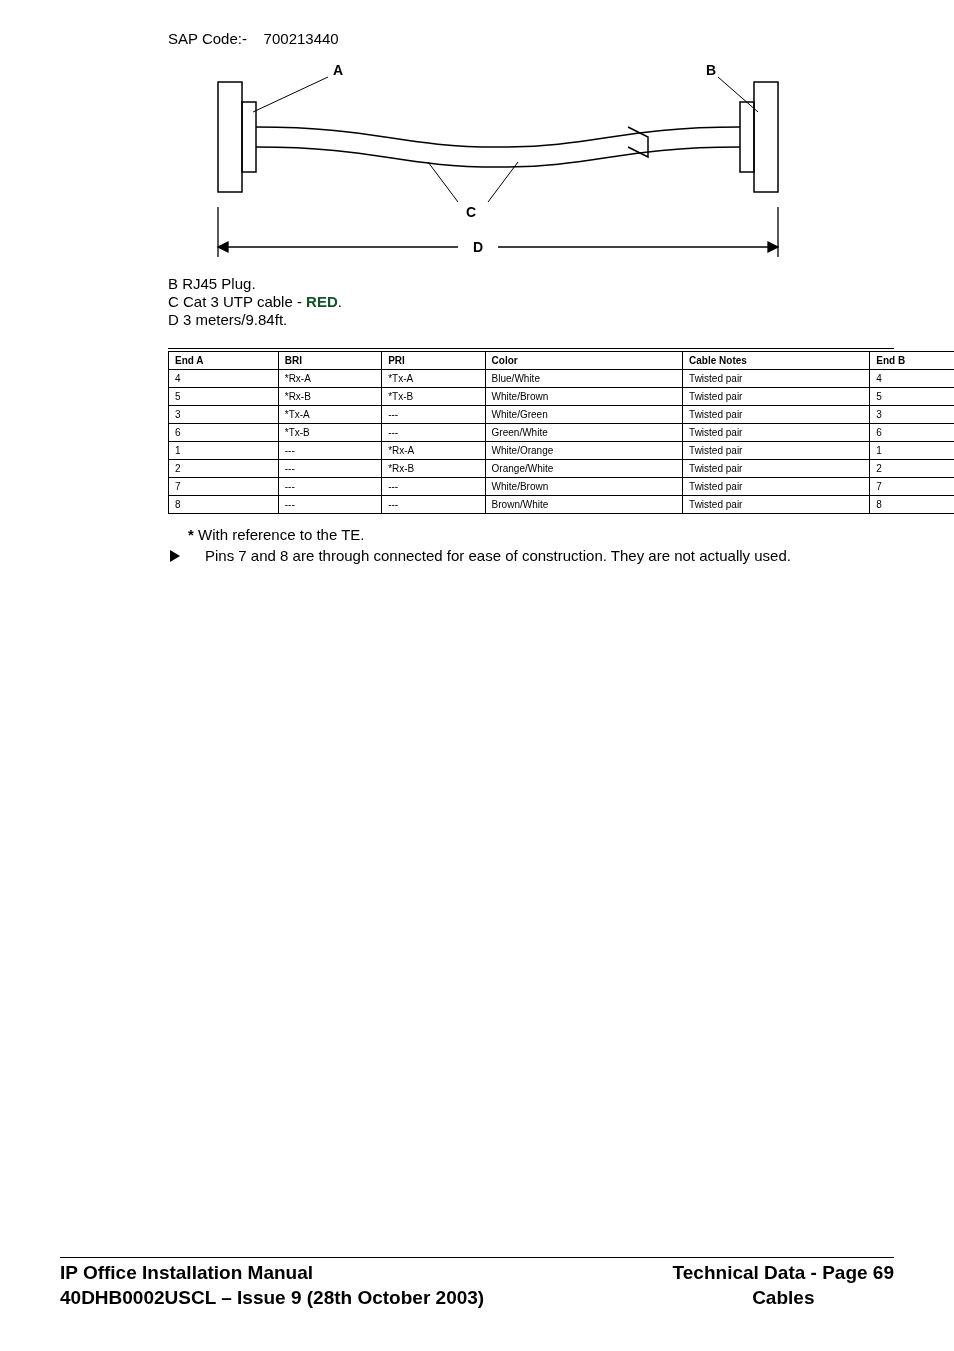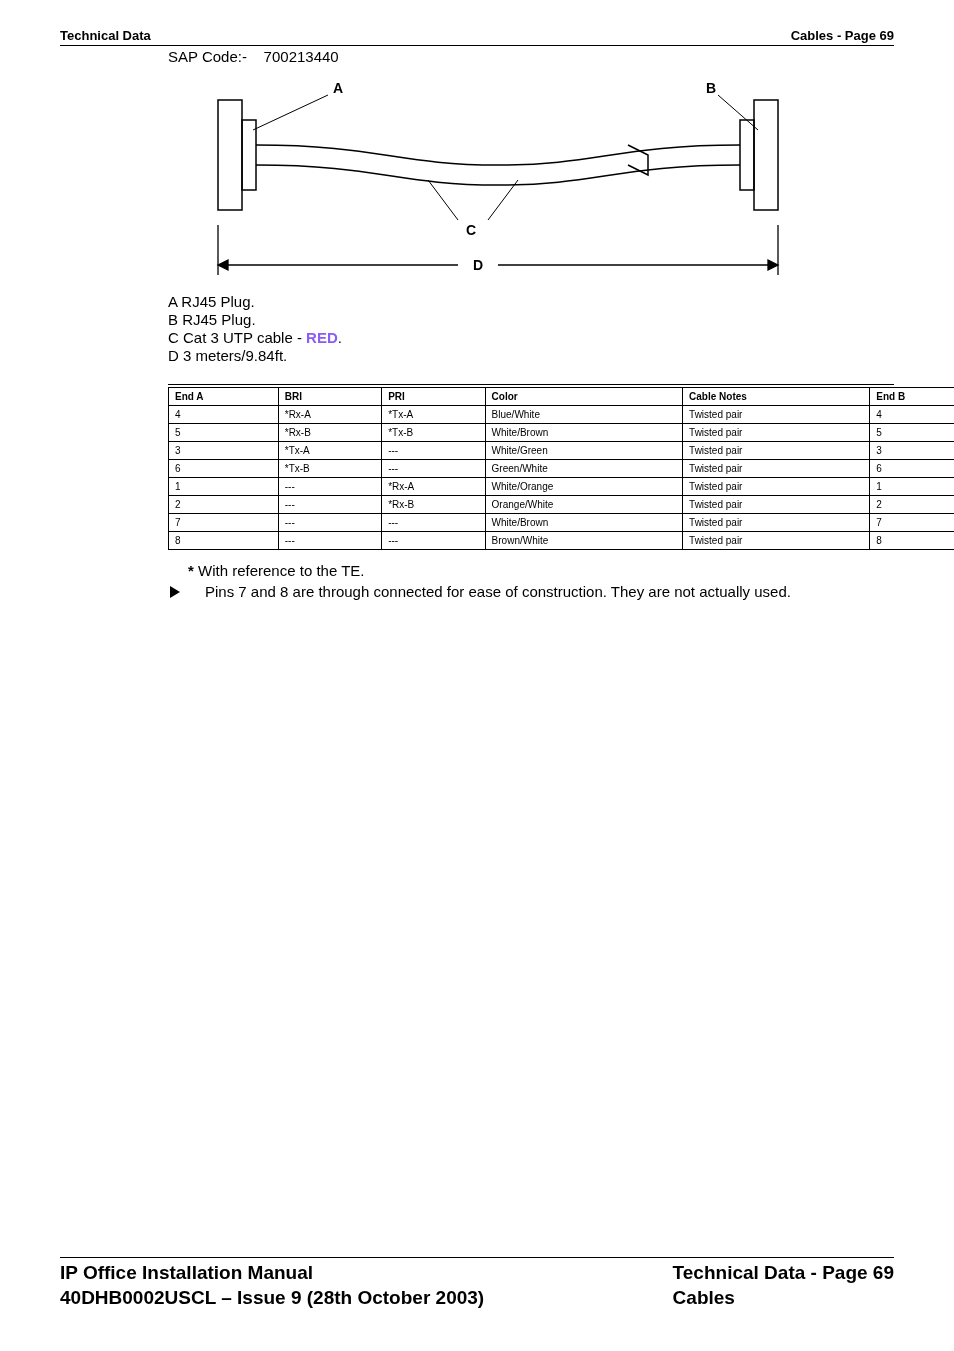--- a/index.html
+++ b/index.html
@@ -44,21 +44,21 @@
   }
   .diagram-wrap {
     margin: 10px 0 18px 30px;
   }
   svg.diagram { display:block; }
   .legend {
     margin: 8px 0 20px 0;
     font-size: 15px;
   }
   .legend div { margin: 1px 0; }
-  .legend span.red { color: #8b5cf6; font-weight: bold; }
+  .legend span.red { color: #14532d; font-weight: bold; }
   .sub-section {
     margin-top: 12px;
   }
   .sub-hr {
     border: none;
     border-top: 1.2px solid #000;
     margin: 0 0 2px 0;
   }
   .sub-title {
     font-weight: bold;
@@ -101,31 +101,27 @@
     bottom: 40px;
     left: 60px;
     right: 60px;
     border-top: 1.5px solid #000;
     display: flex;
     justify-content: space-between;
     font-size: 19px;
     padding-top: 2px;
   }
   .ftr .left, .ftr .right { line-height: 1.35; }
-  .ftr .right { text-align: left; }
+  .ftr .right { text-align: center; }
   .bold { font-weight: bold; }
 </style>
 </head>
 <body>
 
 <div class="page">
-  <div class="hdr">
-    <span>Technical Data</span>
-    <span>Cables - Page 69</span>
-  </div>
 
   <div class="content">
 
     <div class="meta-line">
       <span>SAP Code:-</span>&nbsp;&nbsp;&nbsp;
       <span>700213440</span>
     </div>
 
     <div class="diagram-wrap">
       <svg class="diagram" width="600" height="200" viewBox="0 0 600 200">
@@ -165,21 +161,20 @@
           <line x1="20" y1="190" x2="260" y2="190"></line>
           <line x1="300" y1="190" x2="580" y2="190"></line>
           <polygon points="20,190 30,185 30,195" fill="#000"></polygon>
           <polygon points="580,190 570,185 570,195" fill="#000"></polygon>
         </g>
         <text x="275" y="195" font-family="Arial" font-size="14" font-weight="bold">D</text>
       </svg>
     </div>
 
     <div class="legend">
-      <div>A  RJ45 Plug.</div>
       <div>B  RJ45 Plug.</div>
       <div>
         <span>C  Cat 3 UTP cable - </span><span class="red">RED</span><span>.</span>
       </div>
       <div>D  3 meters/9.84ft.</div>
     </div>
 
     <div class="sub-section">
       <hr class="sub-hr">
 

